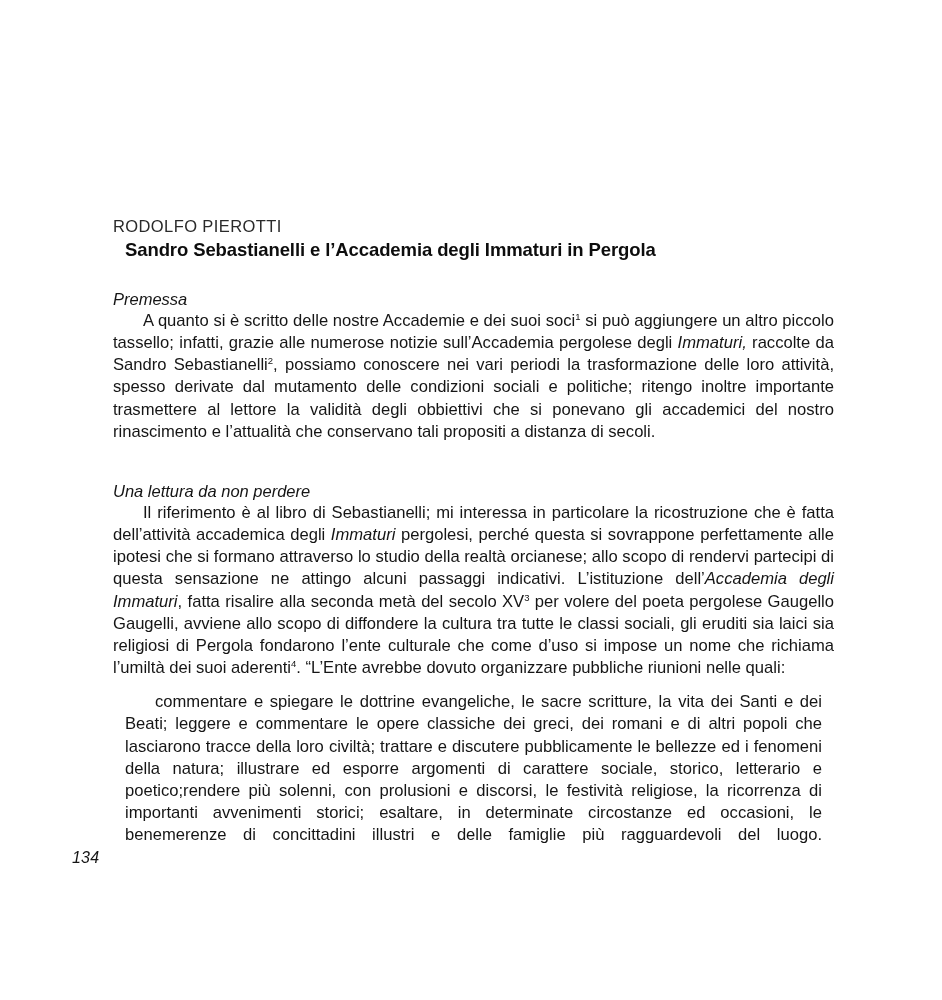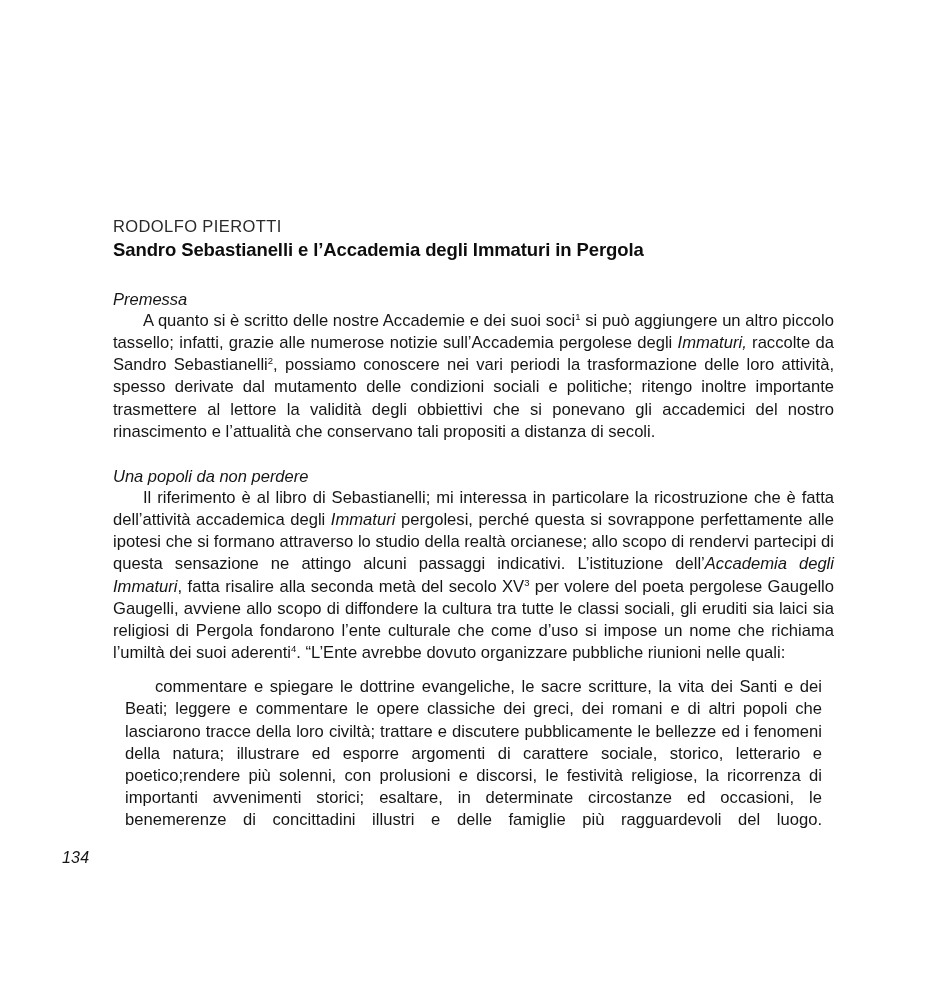--- a/index.html
+++ b/index.html
@@ -39,32 +39,32 @@
     font-weight: 400;
     margin: 0 0 2px 0;
     white-space: nowrap;
   }
 
   .article-title {
     font-size: 18.5px;
     line-height: 24px;
     font-weight: 700;
     color: #0d0d0d;
-    margin: 0 0 26px 0;
+    margin: 0 0 26px 12px;
     letter-spacing: -0.1px;
     white-space: nowrap;
   }
 
   .section-head {
     font-size: 16.5px;
     line-height: 22px;
     font-style: italic;
     font-weight: 400;
     color: #151515;
-    margin: 0 0 0 0;
+    margin: 15px 0 0 0;
   }
 
   p.body {
     font-size: 16.6px;
     line-height: 22.15px;
     text-align: justify;
     text-justify: inter-word;
     margin: 0;
     color: #151515;
     hyphens: manual;
@@ -96,21 +96,21 @@
     font-size: 9.5px;
     line-height: 0;
     vertical-align: 0.62em;
     font-style: normal;
     letter-spacing: 0;
   }
 
   
   .folio {
     position: absolute;
-    left: 62px;
+    left: 72px;
     top: 849px;
     font-size: 16px;
     font-style: italic;
     color: #151515;
     letter-spacing: 0.2px;
   }
 
   
   p.quote-block:after {
     content: "";
@@ -130,21 +130,21 @@
     <h1 class="article-title">Sandro Sebastianelli e l’Accademia degli Immaturi in Pergola</h1>
 
     <div>
       <div class="section-head">Premessa</div>
       <p class="body indent-first">A quanto si è scritto delle nostre Accademie e dei suoi soci<sup class="fn">1</sup> si può aggiungere un altro piccolo tassello; infatti, grazie alle numerose notizie sull’Accademia pergolese degli <i class="it">Immaturi,</i> raccolte da Sandro Sebastianelli<sup class="fn">2</sup>, possiamo conoscere nei vari periodi la trasformazione delle loro attività, spesso derivate dal mutamento delle condizioni sociali e politiche; ritengo inoltre importante trasmettere al lettore la validità degli obbiettivi che si ponevano gli accademici del nostro rinascimento e l’attualità che conservano tali propositi a distanza di secoli.</p>
     </div>
 
     <div class="gap-para"></div>
 
     <div>
-      <div class="section-head">Una popoli da non perdere</div>
+      <div class="section-head">Una lettura da non perdere</div>
       <p class="body indent-first">Il riferimento è al libro di Sebastianelli; mi interessa in particolare la ricostruzione che è fatta dell’attività accademica degli <i class="it">Immaturi</i> pergolesi, perché questa si sovrappone perfettamente alle ipotesi che si formano attraverso lo studio della realtà orcianese; allo scopo di rendervi partecipi di questa sensazione ne attingo alcuni passaggi indicativi. L’istituzione dell’<i class="it">Accademia degli Immaturi</i>, fatta risalire alla seconda metà del secolo XV<sup class="fn">3</sup> per volere del poeta pergolese Gaugello Gaugelli, avviene allo scopo di diffondere la cultura tra tutte le classi sociali, gli eruditi sia laici sia religiosi di Pergola fondarono l’ente culturale che come d’uso si impose un nome che richiama l’umiltà dei suoi aderenti<sup class="fn">4</sup>. “L’Ente avrebbe dovuto organizzare pubbliche riunioni nelle quali:</p>
       <p class="quote-block">commentare e spiegare le dottrine evangeliche, le sacre scritture, la vita dei Santi e dei Beati; leggere e commentare le opere classiche dei greci, dei romani e di altri popoli che lasciarono tracce della loro civiltà; trattare e discutere pubblicamente le bellezze ed i fenomeni della natura; illustrare ed esporre argomenti di carattere sociale, storico, letterario e poetico;rendere più solenni, con prolusioni e discorsi, le festività religiose, la ricorrenza di importanti avvenimenti storici; esaltare, in determinate circostanze ed occasioni, le benemerenze di concittadini illustri e delle famiglie più ragguardevoli del luogo.</p>
     </div>
 
   </div>
 
   <div class="folio">134</div>
 
 </div>
 

